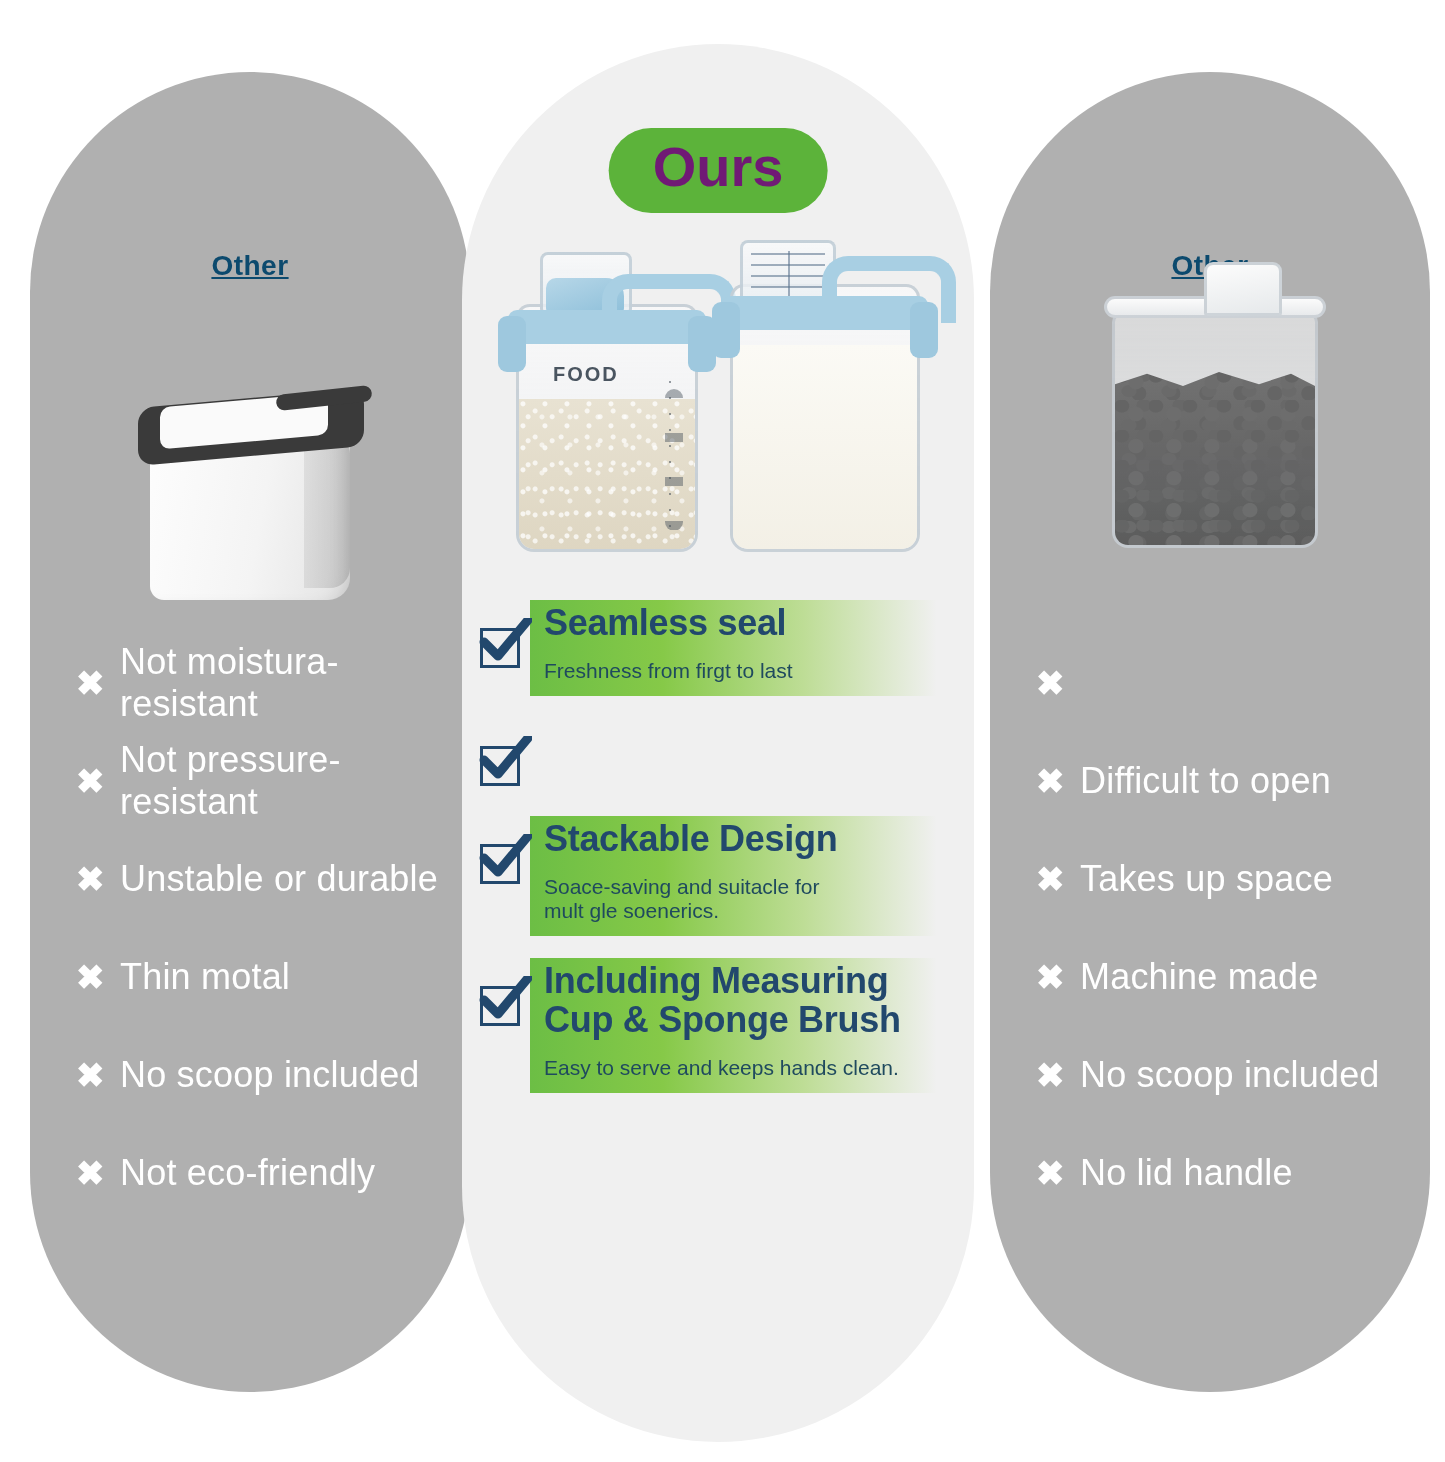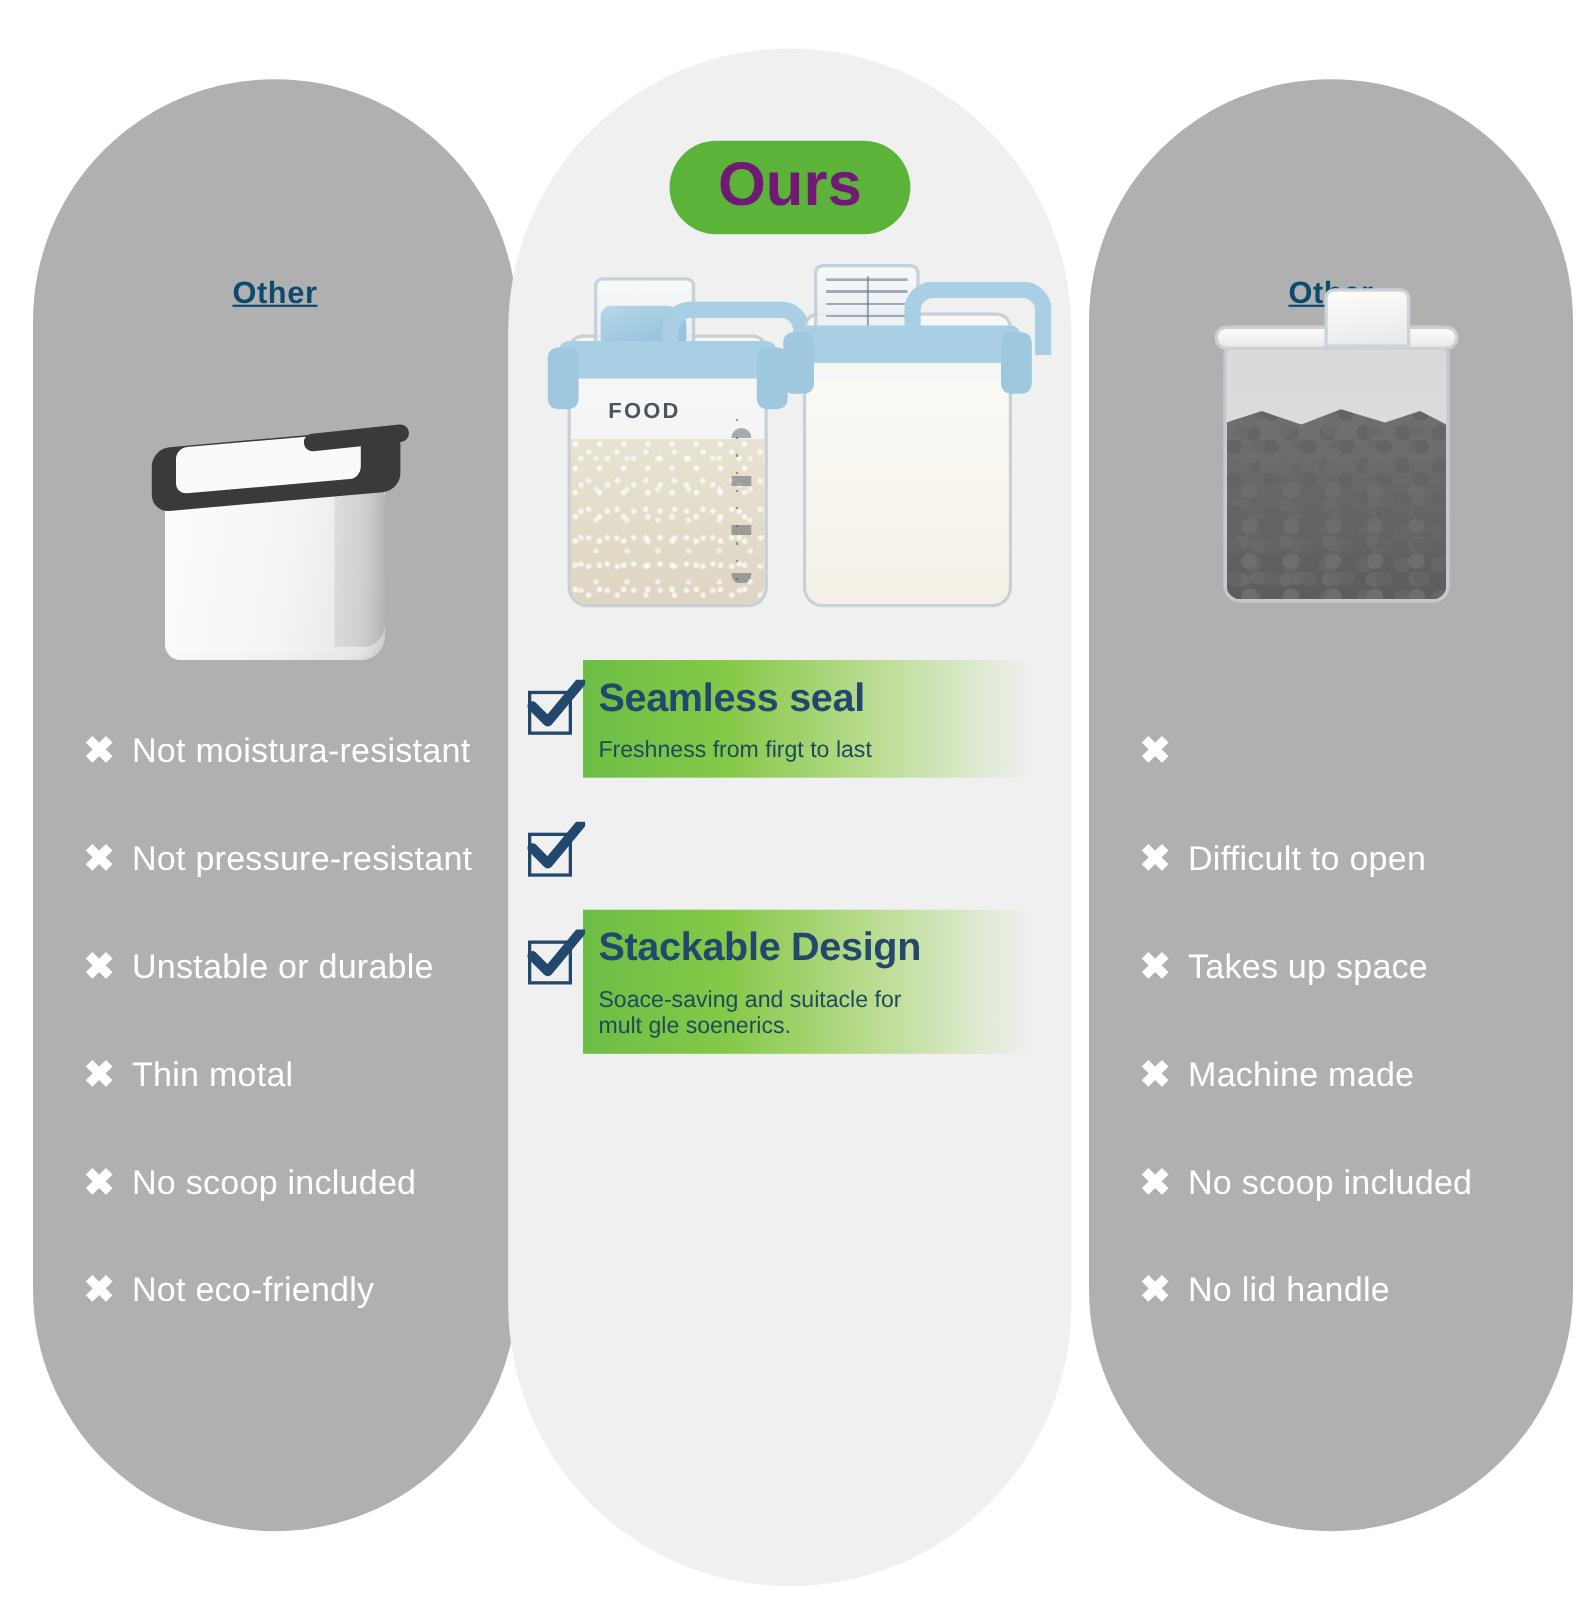--- a/index.html
+++ b/index.html
@@ -202,40 +202,40 @@
   .xrow{
     display:flex;align-items:center;
     height:98px;
   }
   .xmark{
     width:44px;flex:0 0 44px;
     font-size:34px;font-weight:bold;color:#ffffff;
     text-align:left;line-height:1;
   }
   .xlabel{
-    font-size:31px;color:#ffffff;letter-spacing:.2px;
+    font-size:36px;color:#ffffff;letter-spacing:.2px;
   }
 
   
   .features{position:absolute;left:472px;top:600px;width:500px;}
   .feat{position:relative;display:flex;align-items:flex-start;margin-bottom:22px;}
   .chk{
     position:relative;flex:0 0 58px;width:58px;height:62px;margin-top:14px;
   }
   .chk-box{
     position:absolute;left:8px;top:14px;width:40px;height:40px;
     border:3px solid #22486d;box-sizing:border-box;background:transparent;
   }
   .chk-tick{
     position:absolute;left:6px;top:4px;width:54px;height:46px;
   }
   .feat-bar{
     flex:1;
     background:linear-gradient(90deg,#6cbe45 0%,#86c948 30%,#bedd96 62%,rgba(240,240,240,0) 92%);
-    padding:15px 10px 12px 14px;
+    padding:4px 10px 12px 14px;
     box-sizing:border-box;
   }
   .feat-title{
     font-size:36px;font-weight:bold;color:#22486d;
     line-height:1.08;letter-spacing:-.3px;
   }
   .feat-sub{
     font-size:21px;color:#1f4a5e;line-height:1.18;margin-top:16px;
   }
   .feat-sub span{display:block;}
@@ -389,16 +389,30 @@
       <div class="feat-bar">
         <div class="feat-title">Stackable Design</div>
         <div class="feat-sub">
           <span>Soace-saving and suitacle for</span>
           <span>mult gle soenerics.</span>
         </div>
       </div>
     </div>
 
 
+    <div class="feat">
+      <div class="chk">
+        <div class="chk-box"></div>
+        <svg class="chk-tick" viewBox="0 0 54 46">
+          <path d="M6 24 L20 38 L50 2" fill="none" stroke="#22486d" stroke-width="9" stroke-linecap="round" stroke-linejoin="round"></path>
+        </svg>
+      </div>
+      <div class="feat-bar">
+        <div class="feat-title" style="max-width:400px;">Including Measuring Cup &amp; Sponge Brush</div>
+        <div class="feat-sub">
+          <span>Easy to serve and keeps hands clean.</span>
+        </div>
+      </div>
+    </div>
 
   </div>
 
 </div>
 
 </body></html>

